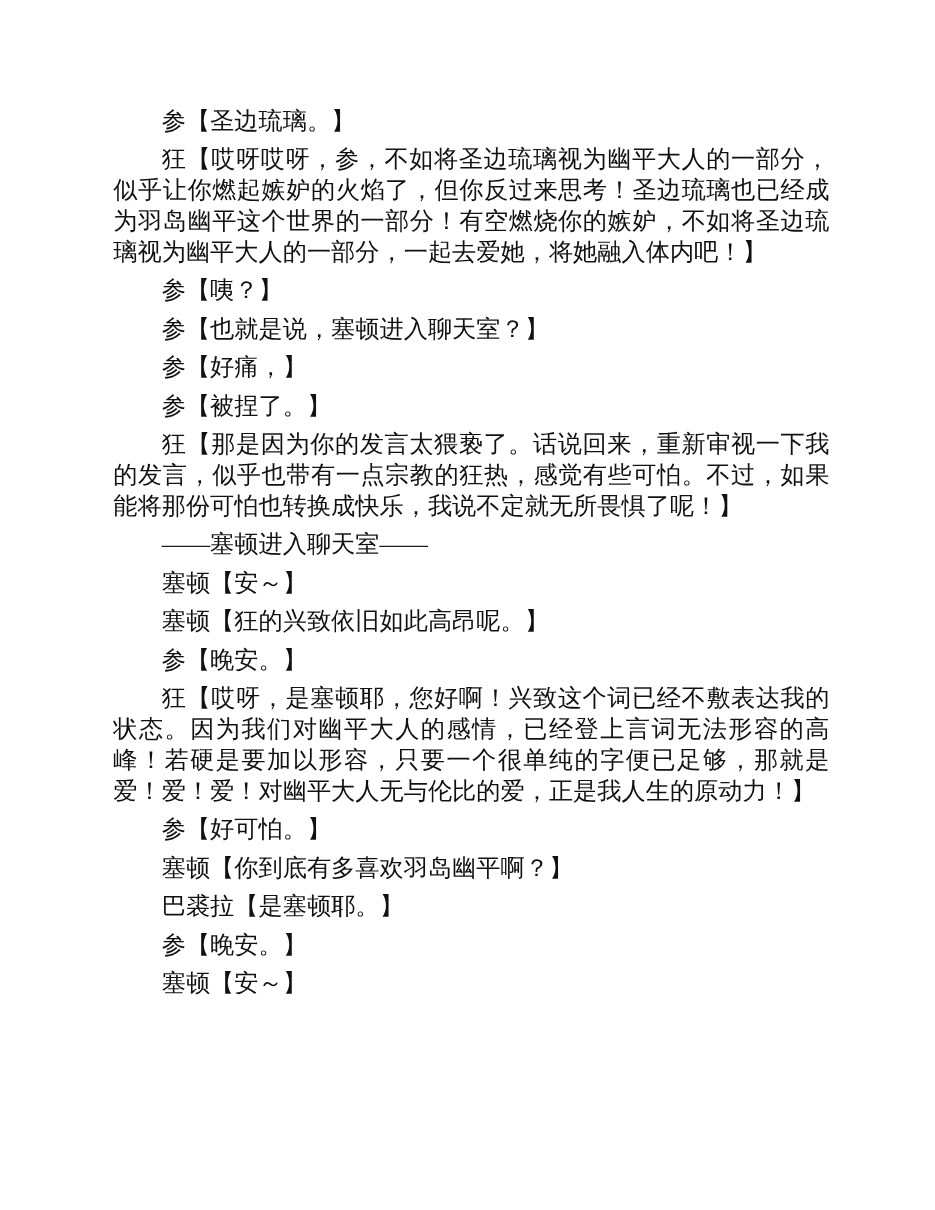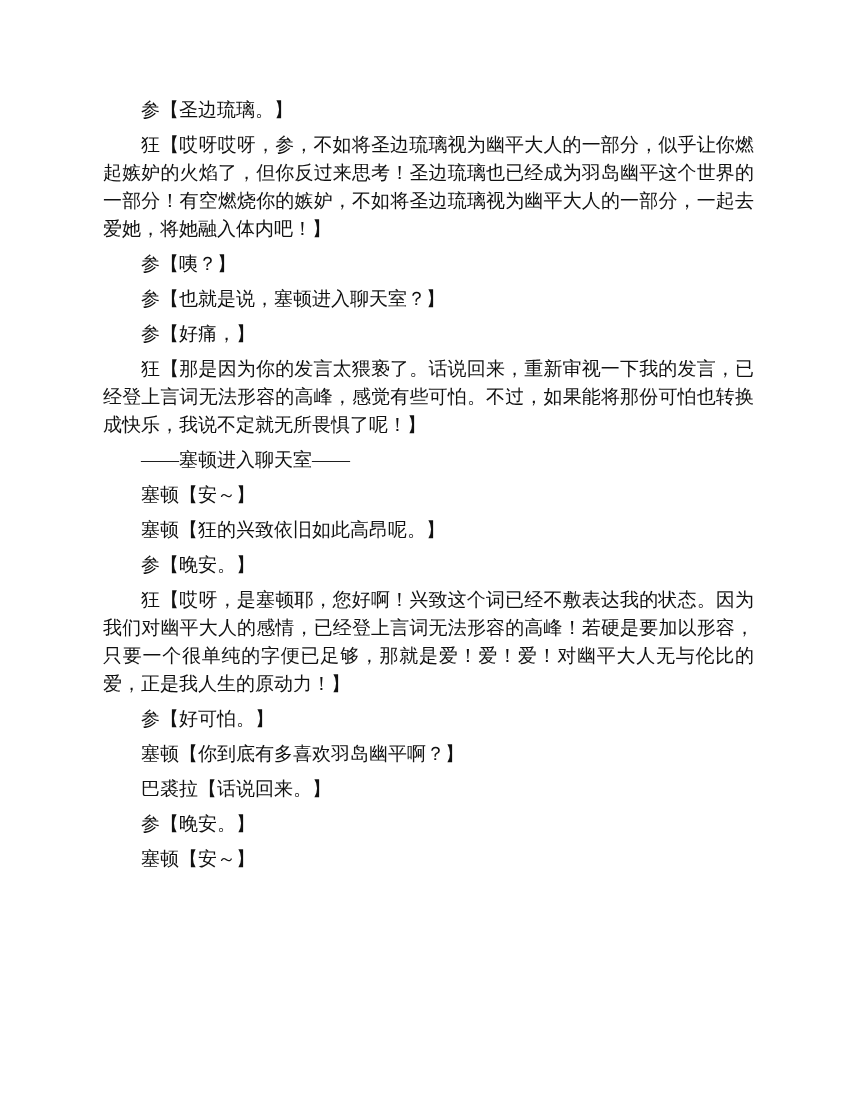--- a/index.html
+++ b/index.html
@@ -20,21 +20,21 @@
     width: 850px;
     height: 1100px;
     background: #ffffff;
   }
   .text-block {
     position: absolute;
     left: 103px;
     top: 96px;
     width: 651px;
     font-family: "Liberation Serif", "DejaVu Serif", serif;
-    font-size: 19px;
+    font-size: 22px;
     line-height: 28px;
     color: #111111;
     text-align: justify;
     text-justify: inter-ideograph;
     word-break: break-all;
   }
   .text-block p {
     margin: 0 0 7px 0;
     padding: 0;
     text-indent: 2em;
@@ -43,25 +43,26 @@
 </head>
 <body>
 
 <div class="page">
   <div class="text-block" id="transcript-container">
       <p>参【圣边琉璃。】</p>
       <p>狂【哎呀哎呀，参，不如将圣边琉璃视为幽平大人的一部分，似乎让你燃起嫉妒的火焰了，但你反过来思考！圣边琉璃也已经成为羽岛幽平这个世界的一部分！有空燃烧你的嫉妒，不如将圣边琉璃视为幽平大人的一部分，一起去爱她，将她融入体内吧！】</p>
       <p>参【咦？】</p>
       <p>参【也就是说，塞顿进入聊天室？】</p>
       <p>参【好痛，】</p>
-      <p>狂【那是因为你的发言太猥亵了。话说回来，重新审视一下我的发言，已经登上言词无法形容的高峰，感觉有些可怕。不过，如果能将那份可怕也转换成快乐，我说不定就无所畏惧了呢！】</p>
+      <p>参【被捏了。】</p>
+      <p>狂【那是因为你的发言太猥亵了。话说回来，重新审视一下我的发言，似乎也带有一点宗教的狂热，感觉有些可怕。不过，如果能将那份可怕也转换成快乐，我说不定就无所畏惧了呢！】</p>
       <p>——塞顿进入聊天室——</p>
       <p>塞顿【安～】</p>
       <p>塞顿【狂的兴致依旧如此高昂呢。】</p>
       <p>参【晚安。】</p>
       <p>狂【哎呀，是塞顿耶，您好啊！兴致这个词已经不敷表达我的状态。因为我们对幽平大人的感情，已经登上言词无法形容的高峰！若硬是要加以形容，只要一个很单纯的字便已足够，那就是爱！爱！爱！对幽平大人无与伦比的爱，正是我人生的原动力！】</p>
       <p>参【好可怕。】</p>
       <p>塞顿【你到底有多喜欢羽岛幽平啊？】</p>
-      <p>巴裘拉【话说回来。】</p>
+      <p>巴裘拉【是塞顿耶。】</p>
       <p>参【晚安。】</p>
       <p>塞顿【安～】</p>
     </div>
 </div>
 
 </body></html>

